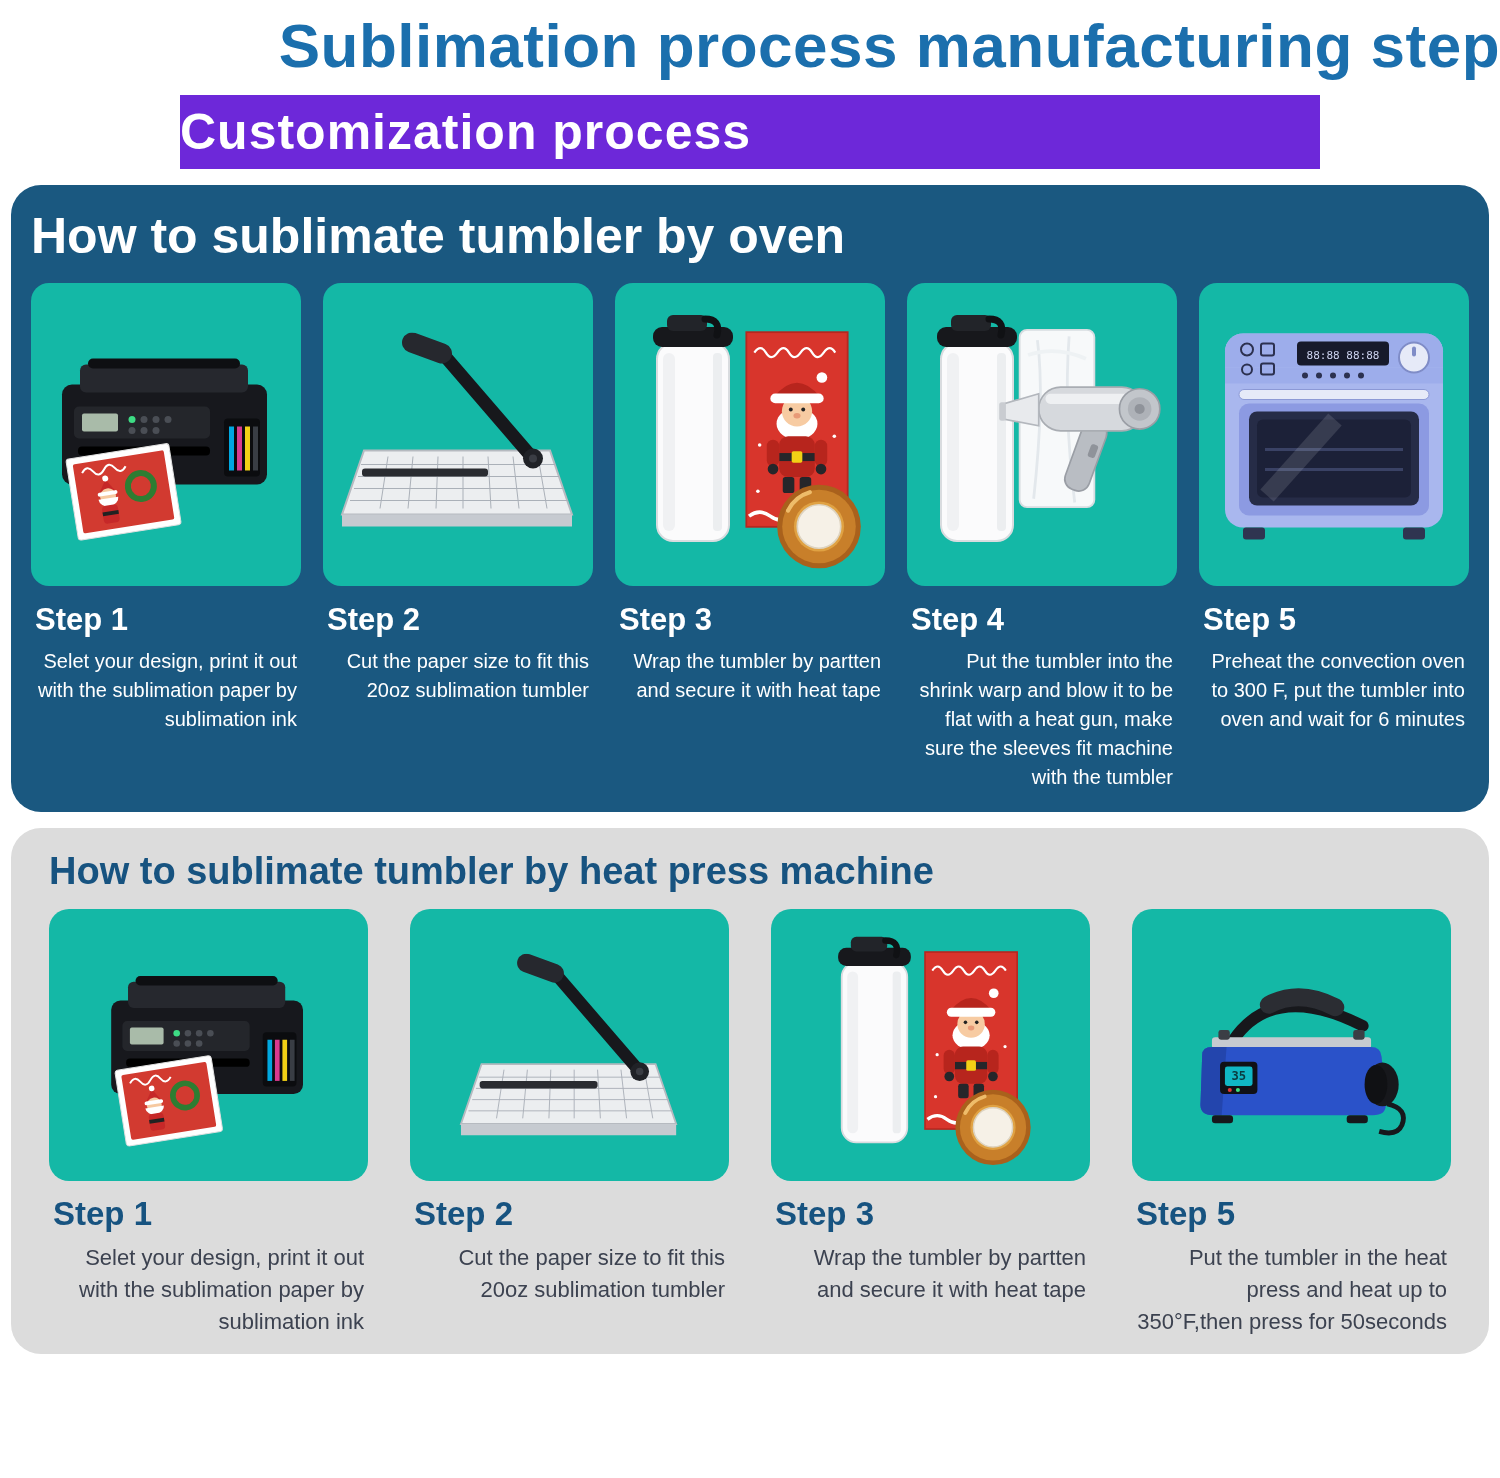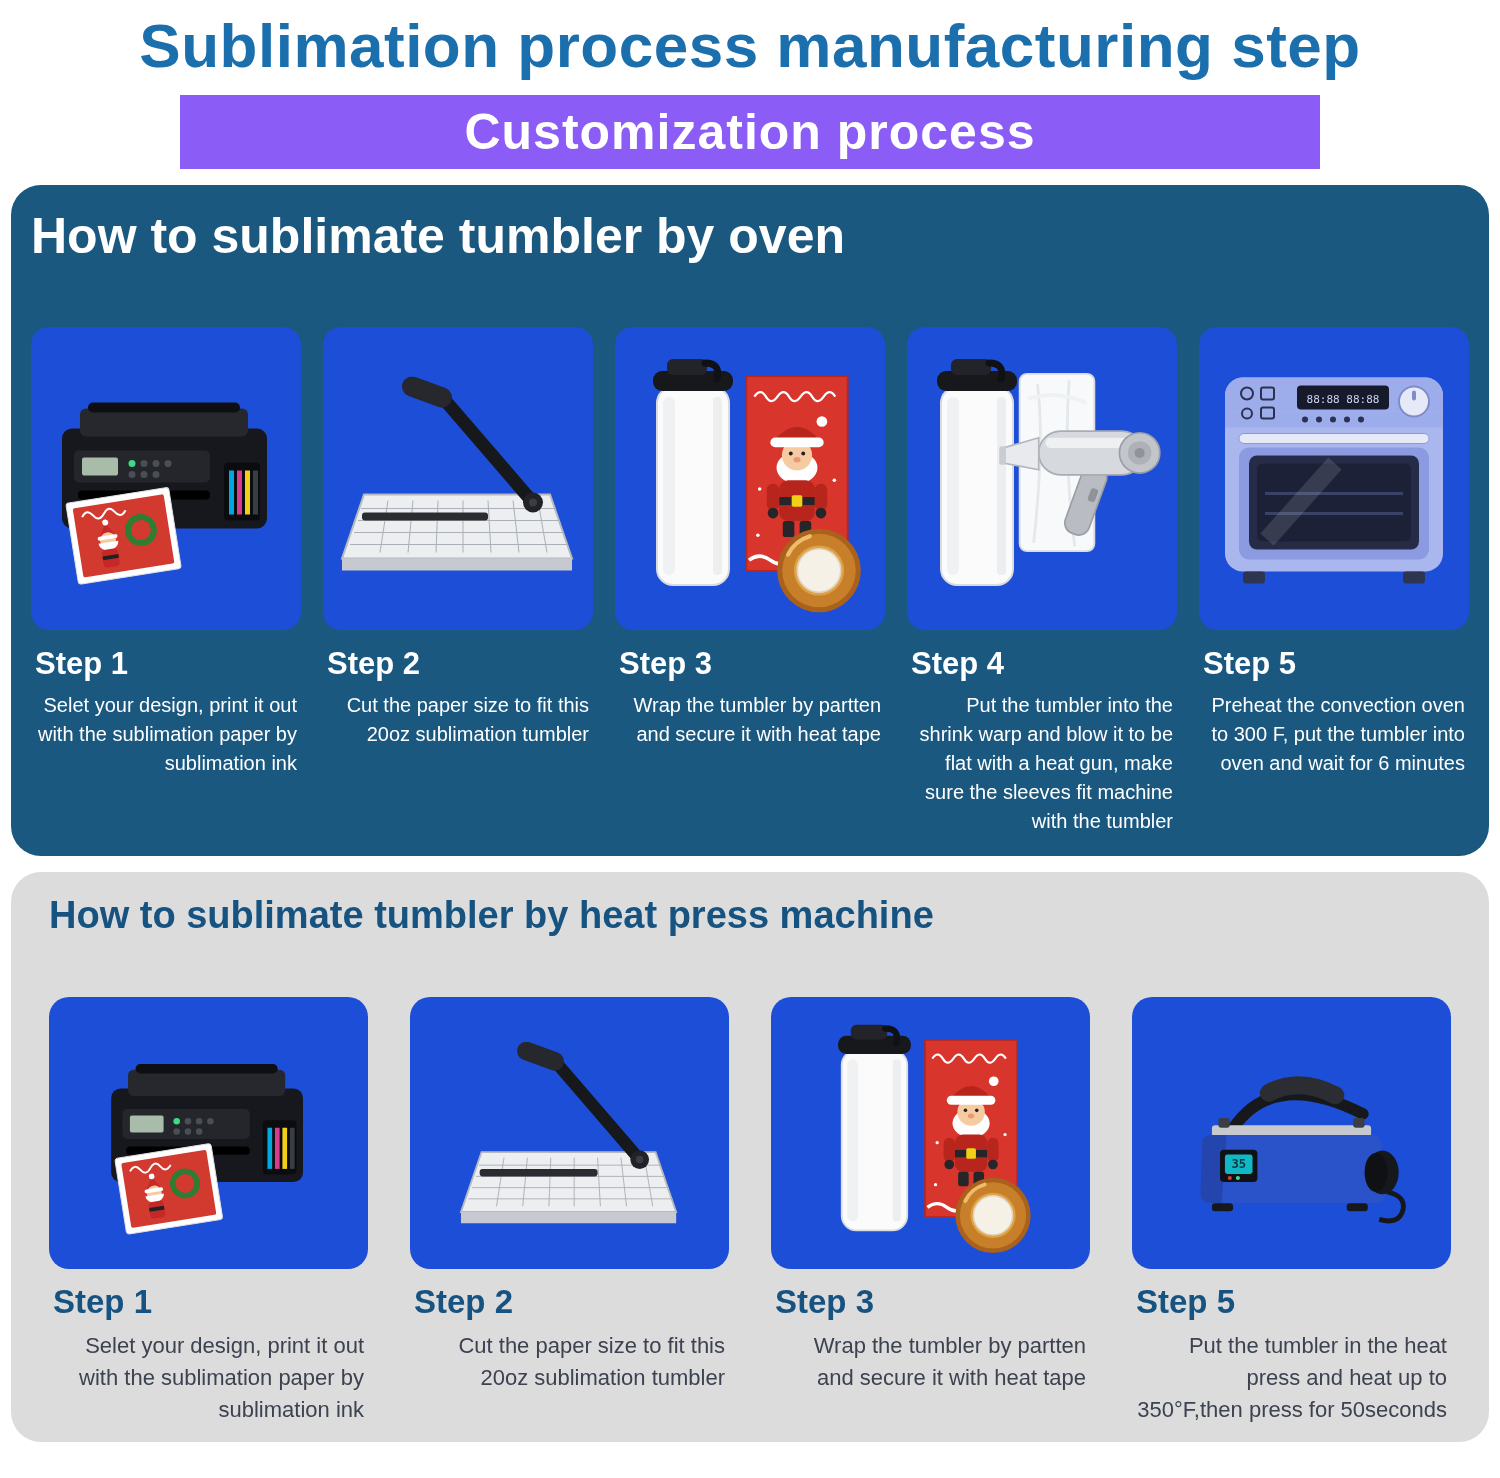--- a/index.html
+++ b/index.html
@@ -1,38 +1,38 @@
 <!DOCTYPE html>
 <html><head>
 <meta charset="utf-8">
 <style>
   * { box-sizing: border-box; margin: 0; padding: 0; }
   html,body { width: 1500px; height: 1478px; background: #ffffff;
     font-family: "Liberation Sans", sans-serif; overflow: hidden; }
 
   .main-title { color: #1b6fad; font-size: 62px; font-weight: 800;
-    text-align: center; letter-spacing: 0.5px; padding-top: 10px; }
+    text-align: right; letter-spacing: 0.5px; padding-top: 10px; }
 
   .banner { width: 1140px; height: 74px; margin: 14px auto 0;
-    background: #8b5cf6; display: flex; align-items: center; justify-content: center; }
+    background: #6d28d9; display: flex; align-items: center; }
   .banner span { color: #ffffff; font-size: 50px; font-weight: 600; letter-spacing: 1px; }
 
   .panel { width: 1478px; margin: 16px auto 0; border-radius: 30px; }
   .panel-blue { background: #1a5880; padding: 18px 20px 20px; }
   .panel-gray { background: #dcdcdc; padding: 18px 38px 16px; }
 
   .panel-title { text-align: left; font-size: 50px; font-weight: 800;
     color: #ffffff; margin: 4px 0 18px; }
   .panel-gray .panel-title { color: #175380; font-size: 38px; margin-bottom: 16px; }
 
   .steps-row { display: flex; gap: 22px; }
   .panel-gray .steps-row { gap: 42px; }
   .step { flex: 1; display: flex; flex-direction: column; min-width: 0; }
 
-  .card { background: #1d4ed8; border-radius: 18px; height: 303px; overflow: hidden; margin-top: 44px; }
+  .card { background: #14b8a6; border-radius: 18px; height: 303px; overflow: hidden; }
   .panel-gray .card { height: 272px; border-radius: 20px; }
   .card-art { width: 100%; height: 100%; display: block; }
 
   .step-label { font-size: 31px; font-weight: 800; color: #ffffff; margin: 16px 4px 9px; }
   .panel-gray .step-label { color: #175380; font-size: 33px; margin-top: 14px; }
 
   .step-desc { font-size: 20px; line-height: 1.45; color: #ffffff; padding: 0 4px; text-align: right; }
   .panel-gray .step-desc { color: #3c4250; font-size: 22px; line-height: 1.45; }
 
   .defs-svg { position: absolute; width: 0; height: 0; overflow: hidden; }

